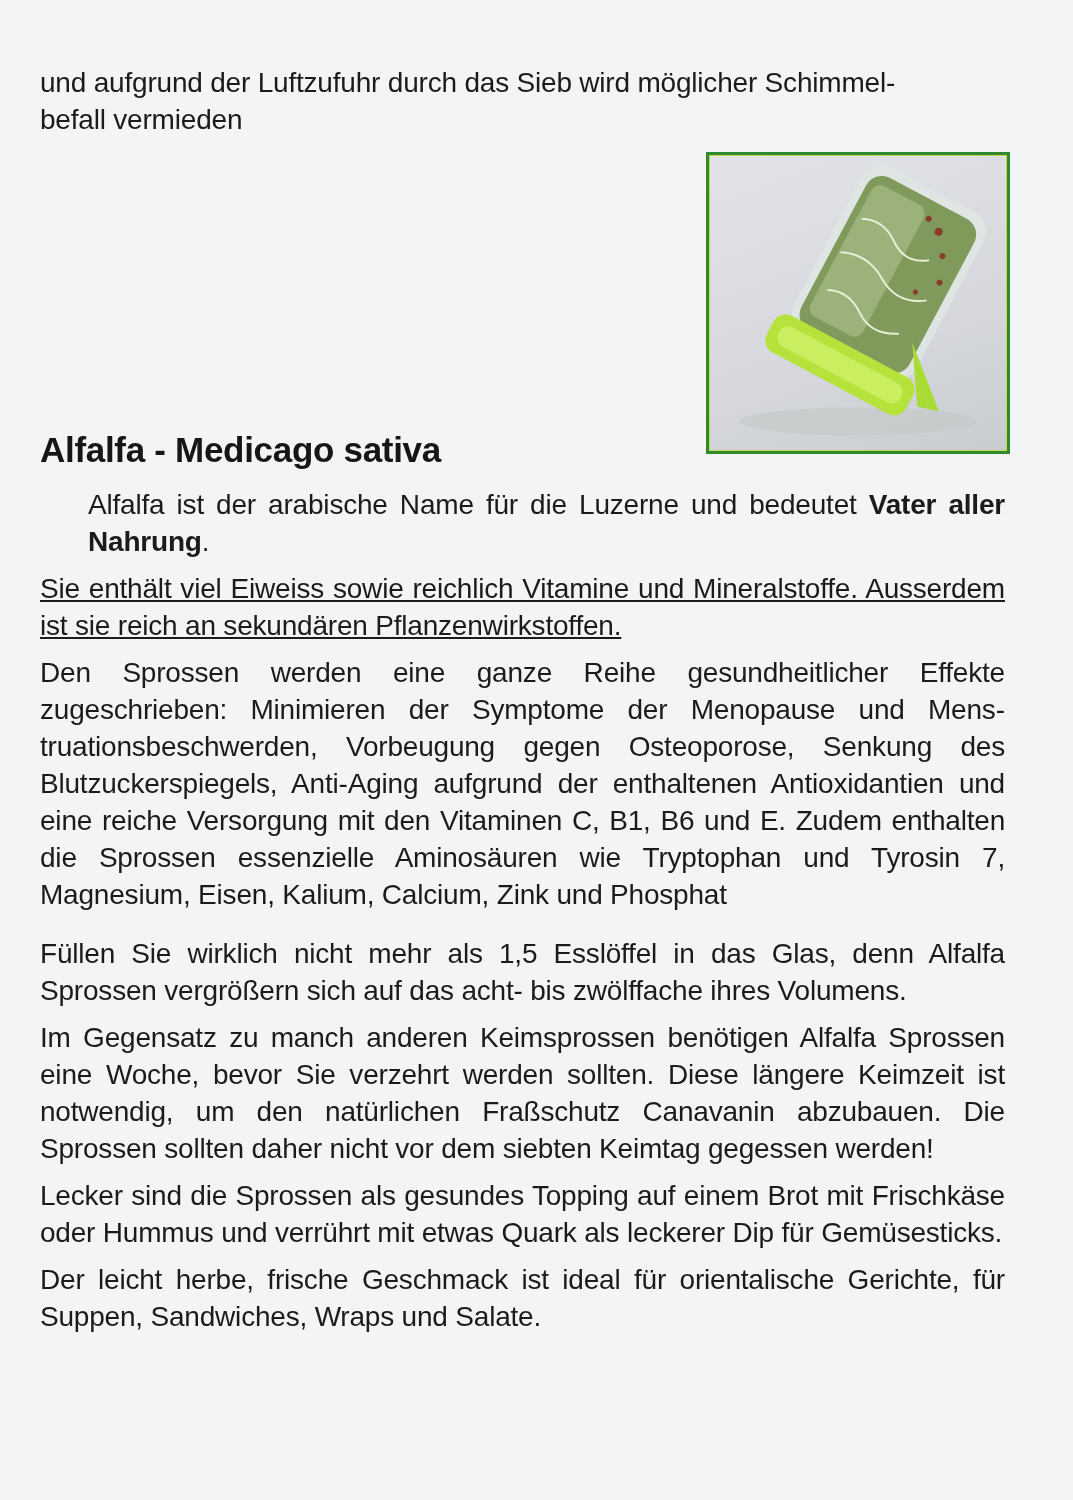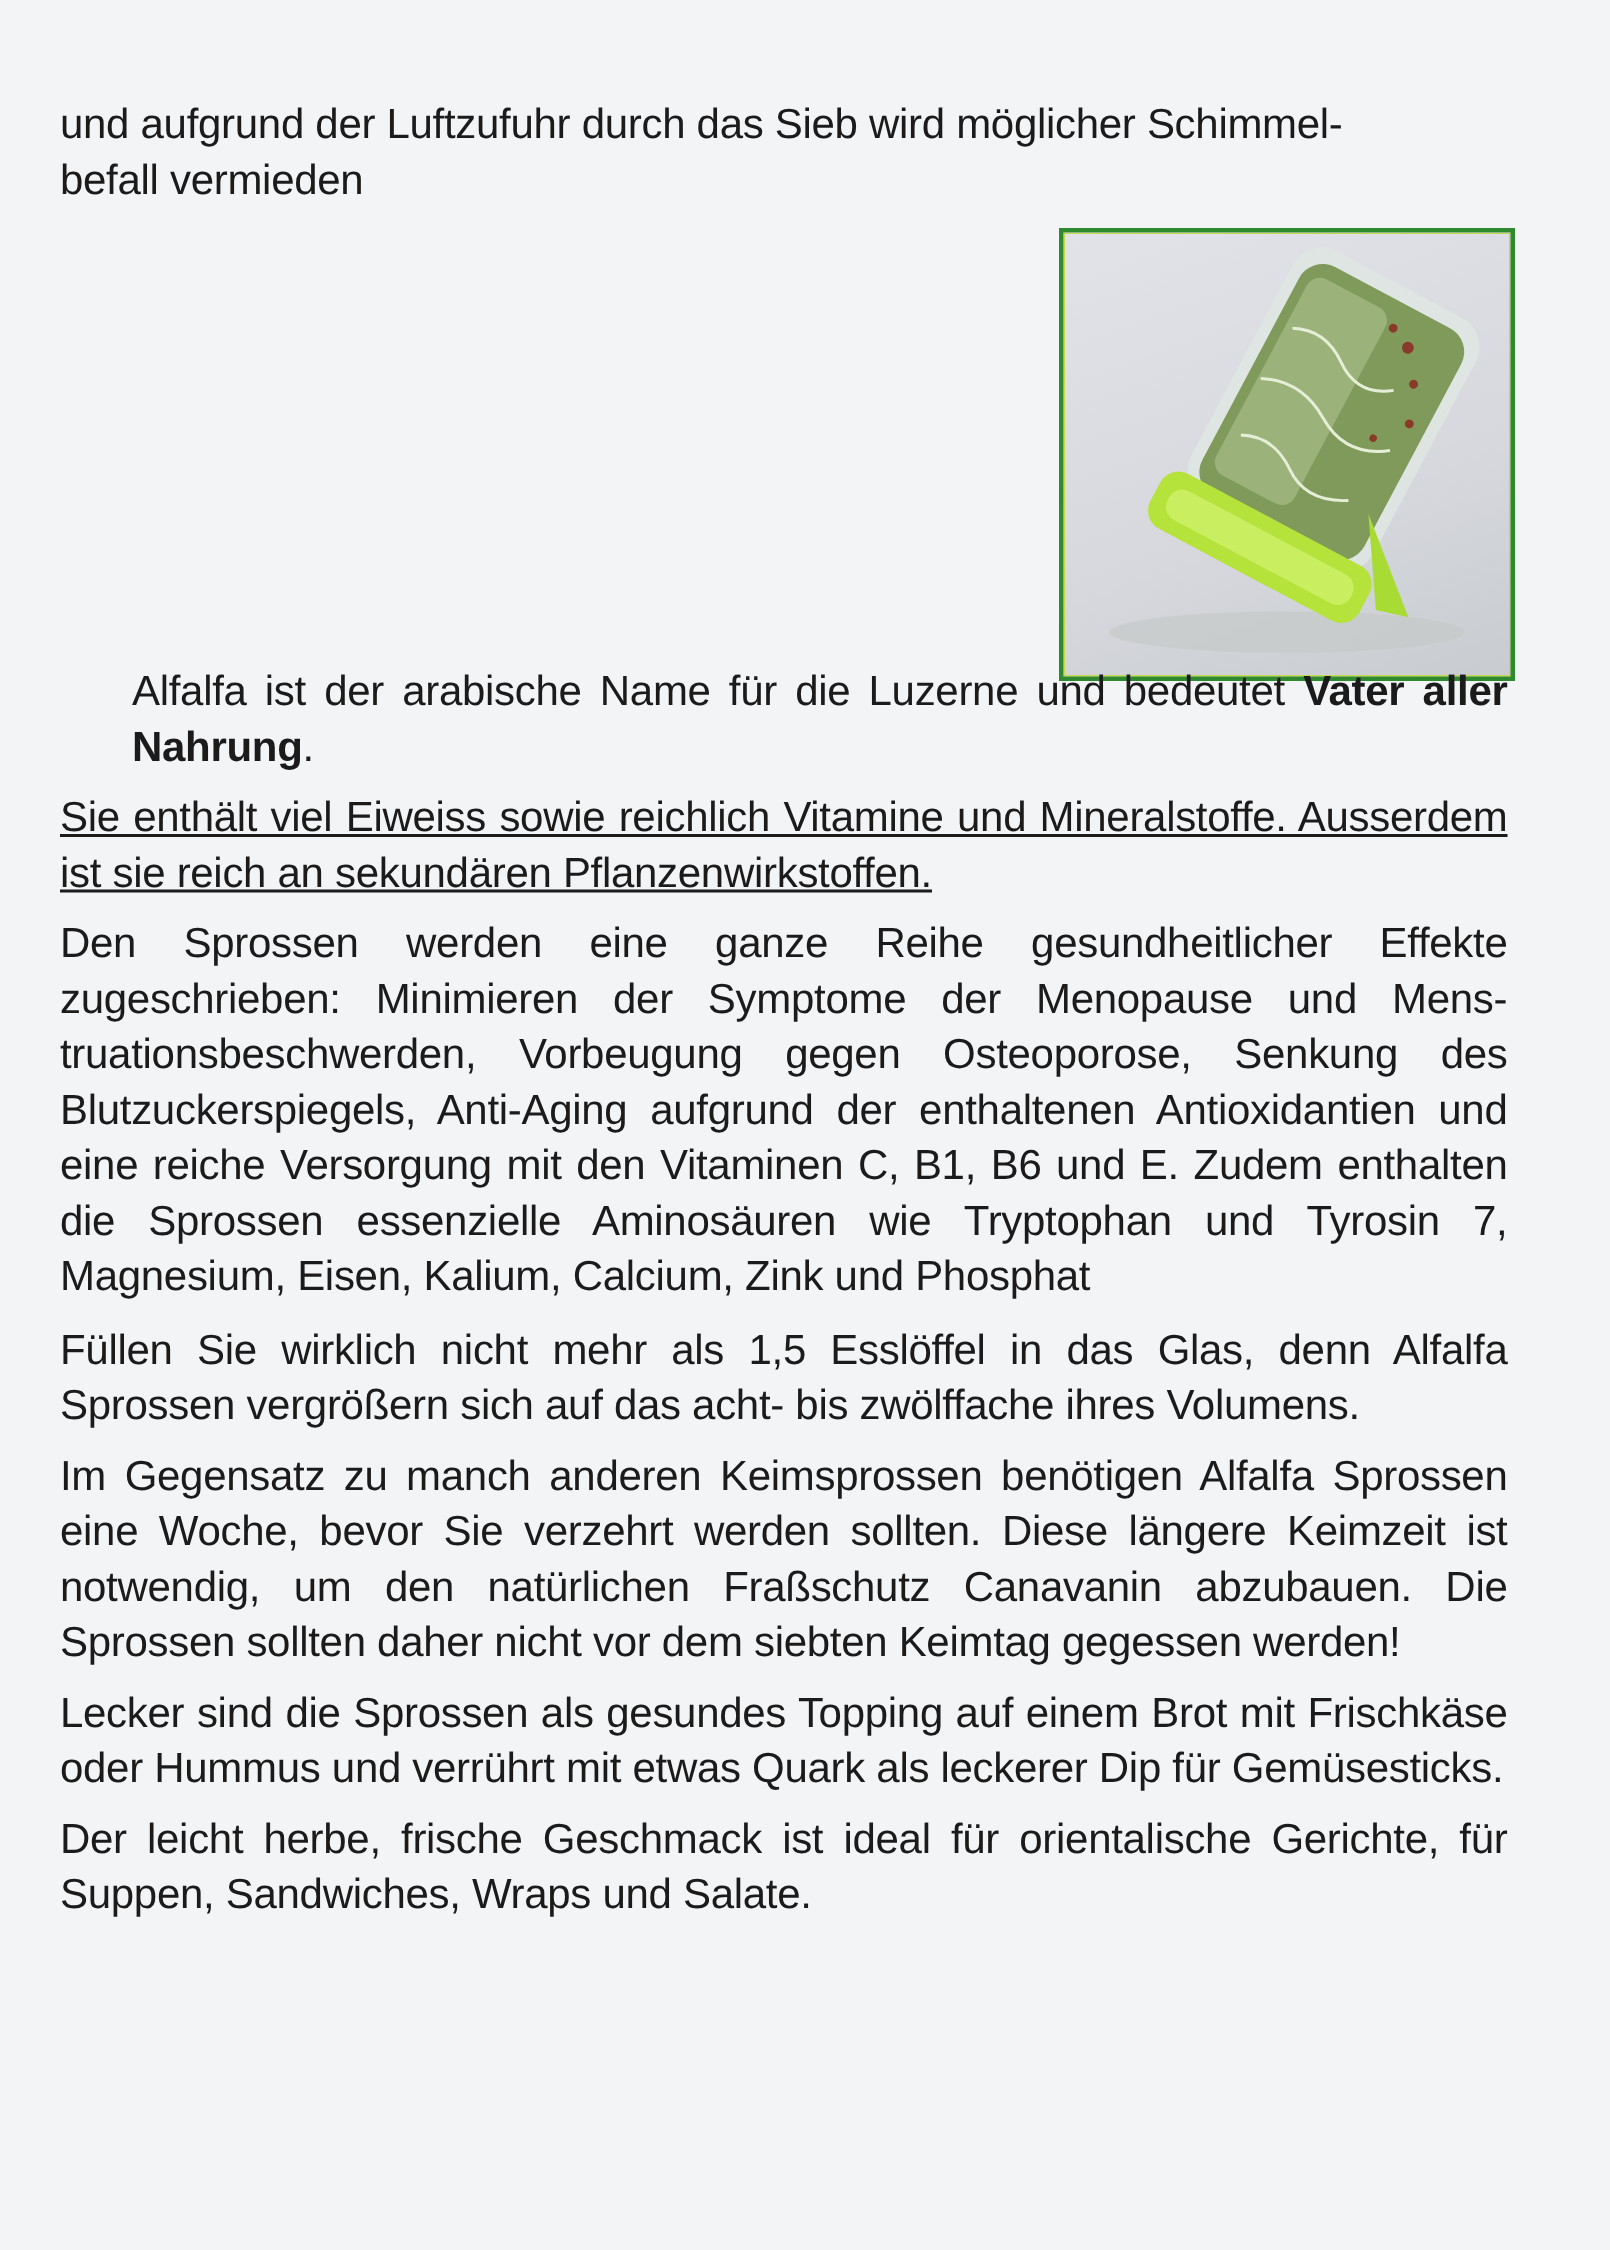--- a/index.html
+++ b/index.html
@@ -53,22 +53,23 @@
         <path d="M112 120 q25 -12 50 4 t50 -2" stroke="#e7eed7" stroke-width="2" fill="none"></path>
         <path d="M118 160 q20 -10 40 5 t45 0" stroke="#e7eed7" stroke-width="2" fill="none"></path>
         <rect x="85" y="200" width="160" height="42" rx="14" fill="#b5e33c"></rect>
         <rect x="95" y="210" width="140" height="22" rx="10" fill="#c9ee5f"></rect>
       </g>
       <polygon points="205,190 232,260 210,255" fill="#a8dc34"></polygon>
     </svg>
   </div>
 
   <div class="col" style="top:428px;">
+    <p class="h1">Alfalfa - Medicago sativa</p>
     <p class="just" style="margin-top:14px;margin-left:48px;"><span>Alfalfa ist der arabische Name für die Luzerne und bedeutet </span><b>Vater aller Nahrung</b><span>.</span></p>
     <p class="just" style="margin-top:10px;text-decoration:underline;">Sie enthält viel Eiweiss sowie reichlich Vitamine und Mineralstoffe. Ausserdem ist sie reich an sekundären Pflanzenwirkstoffen.</p>
     <p class="just" style="margin-top:10px;">Den Sprossen werden eine ganze Reihe gesundheitlicher Effekte zugeschrieben: Minimieren der Symptome der Menopause und Mens­truationsbeschwerden, Vorbeugung gegen Osteoporose, Senkung des Blutzuckerspiegels, Anti-Aging aufgrund der enthaltenen Antioxidan­tien und eine reiche Versorgung mit den Vitaminen C, B1, B6 und E. Zudem enthalten die Sprossen essenzielle Aminosäuren wie Trypto­phan und Tyrosin 7, Magnesium, Eisen, Kalium, Calcium, Zink und Phosphat</p>
-    <p class="just" style="margin-top:12px;">Füllen Sie wirklich nicht mehr als 1,5 Esslöffel in das Glas, denn Alfalfa Sprossen vergrößern sich auf das acht- bis zwölffache ihres Volumens.</p>
+    <p class="just" style="margin-top:22px;">Füllen Sie wirklich nicht mehr als 1,5 Esslöffel in das Glas, denn Alfalfa Sprossen vergrößern sich auf das acht- bis zwölffache ihres Volumens.</p>
     <p class="just" style="margin-top:10px;">Im Gegensatz zu manch anderen Keimsprossen benötigen Alfalfa Sprossen eine Woche, bevor Sie verzehrt werden sollten. Diese längere Keimzeit ist notwendig, um den natürlichen Fraßschutz Canavanin abzubauen. Die Sprossen sollten daher nicht vor dem siebten Keimtag gegessen werden!</p>
     <p class="just" style="margin-top:10px;">Lecker sind die Sprossen als gesundes Topping auf einem Brot mit Frischkäse oder Hummus und verrührt mit etwas Quark als leckerer Dip für Gemüsesticks.</p>
     <p class="just" style="margin-top:10px;">Der leicht herbe, frische Geschmack ist ideal für orientalische Gerichte, für Suppen, Sandwiches, Wraps und Salate.</p>
   </div>
 
 </div>
 
 </body></html>

